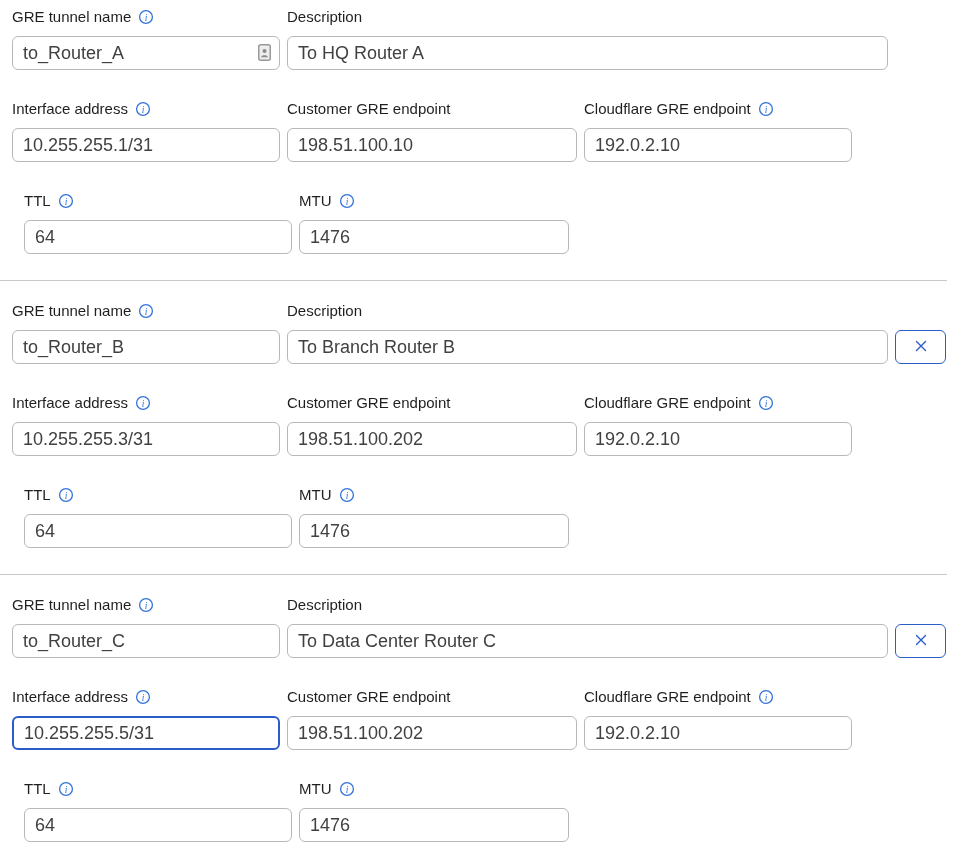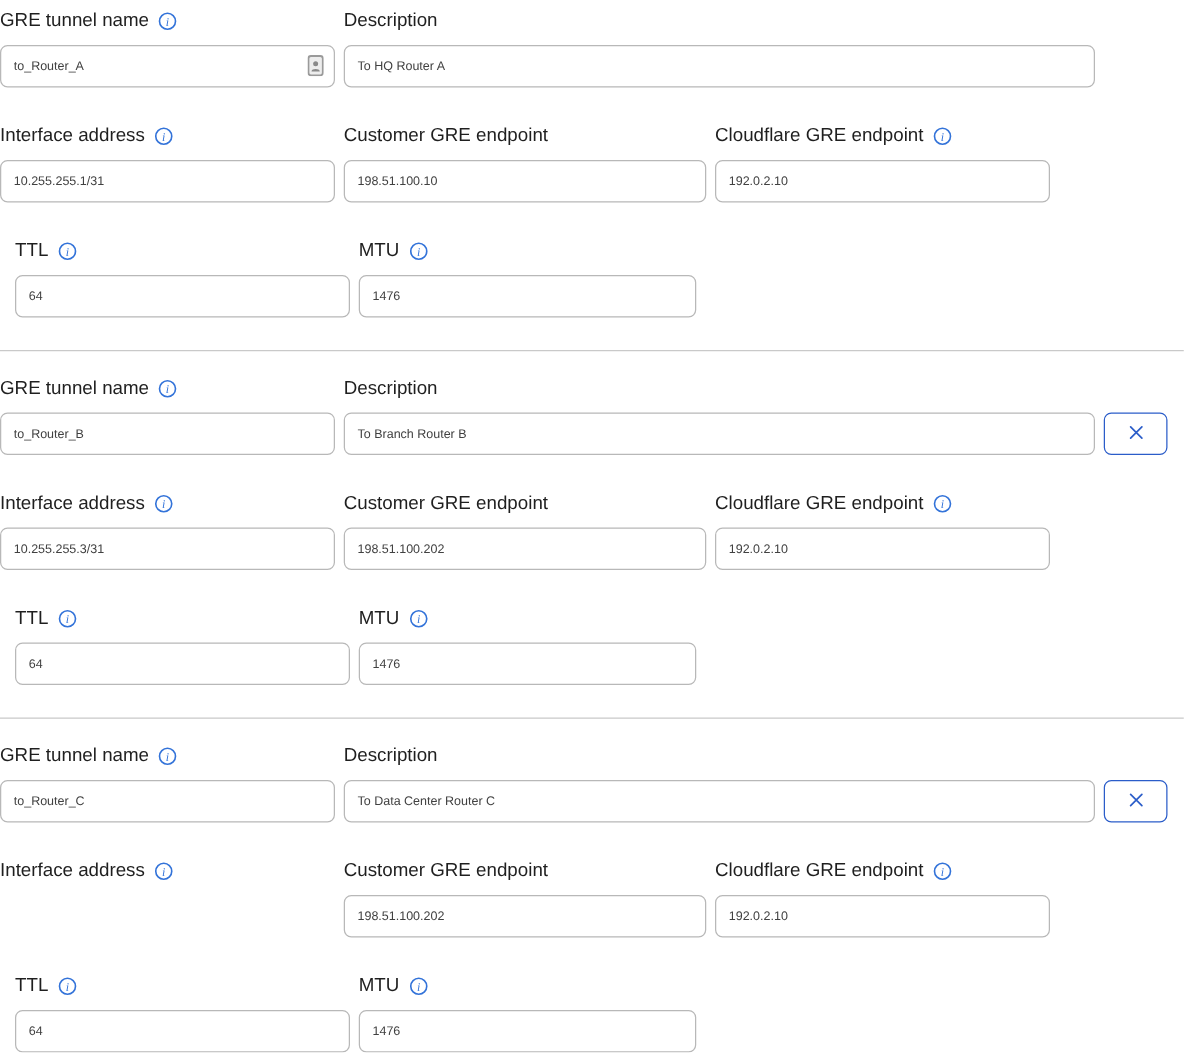--- a/index.html
+++ b/index.html
@@ -8,20 +8,21 @@
     width: 957px; height: 842px;
     font-family: "Liberation Sans", sans-serif;
     overflow: hidden;
     position: relative;
   }
   .page { padding-top: 8px; }
 
   .row {
     display: grid;
     column-gap: 7px;
+    padding-left: 12px;
     margin-bottom: 30px;
   }
   .row:last-child { margin-bottom: 0; }
   .row-top { grid-template-columns: 268px auto; }
   .row-mid { grid-template-columns: 268px 290px 268px; }
   .row-bot { grid-template-columns: 268px 270px; margin-left: 12px; }
 
   .field-label {
     display: flex;
     align-items: center;
@@ -34,21 +35,21 @@
   }
   .info { display: inline-flex; margin-top: 1px; cursor: pointer; }
 
   .text-input {
     width: 100%;
     height: 34px;
     border: 1px solid #b8b8b8;
     border-radius: 6px;
     padding: 0 10px;
     font-family: "Liberation Sans", sans-serif;
-    font-size: 10px;
+    font-size: 18px;
     color: #414141;
     background: #ffffff;
     outline: none;
   }
   .text-input.focused { border: 2px solid #2b5dc9; }
 
   .input-wrap { position: relative; }
   .autofill-badge {
     position: absolute;
     right: 9px; top: 8px;
@@ -315,20 +316,21 @@
     <div class="row row-mid">
       <div>
         <div class="field-label">
           <span>Interface address</span>
           <span class="info">
               <svg width="16" height="16">
                 <use href="#icon-info"></use>
               </svg>
             </span>
         </div>
+        <input class="text-input focused" type="text" value="10.255.255.5/31" style="">
       </div>
       <div>
         <div class="field-label">
           <span>Customer GRE endpoint</span>
         </div>
         <input class="text-input" type="text" value="198.51.100.202" style="">
       </div>
       <div>
         <div class="field-label">
           <span>Cloudflare GRE endpoint</span>

